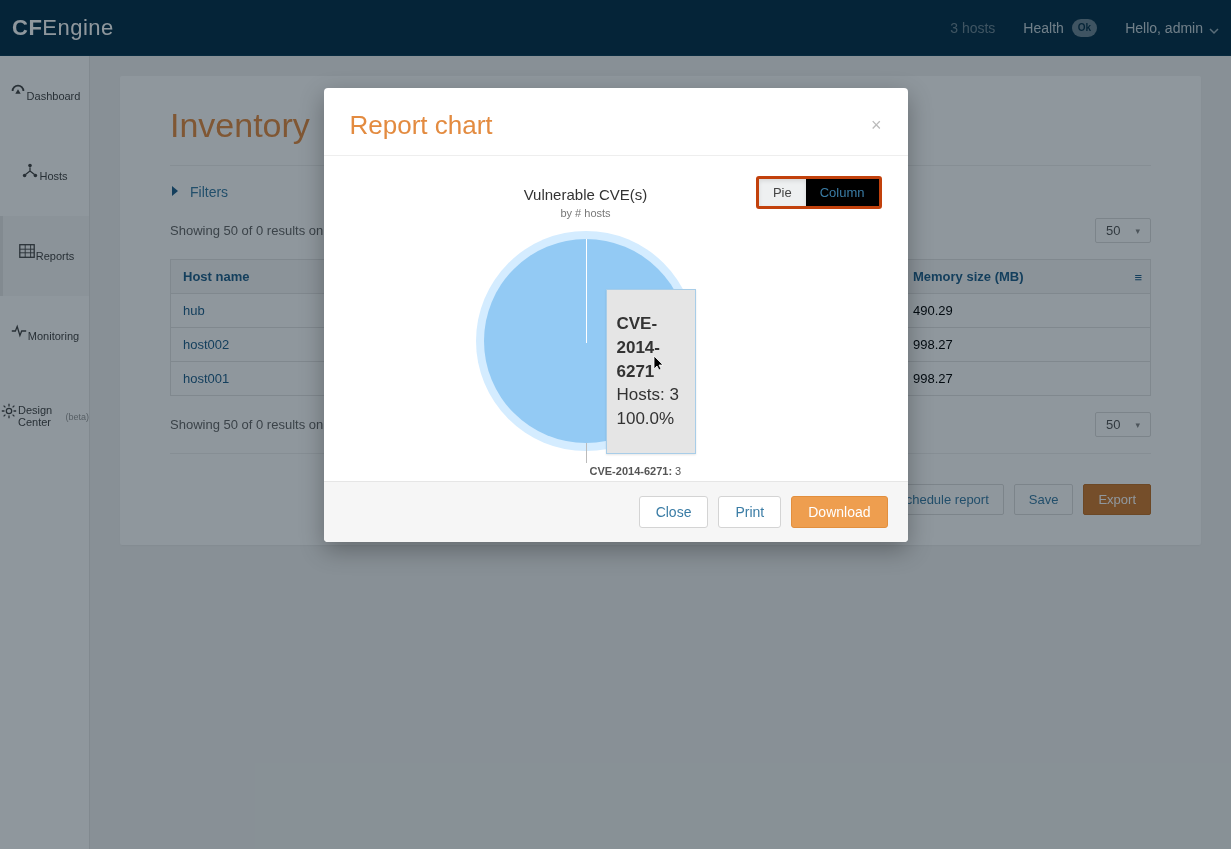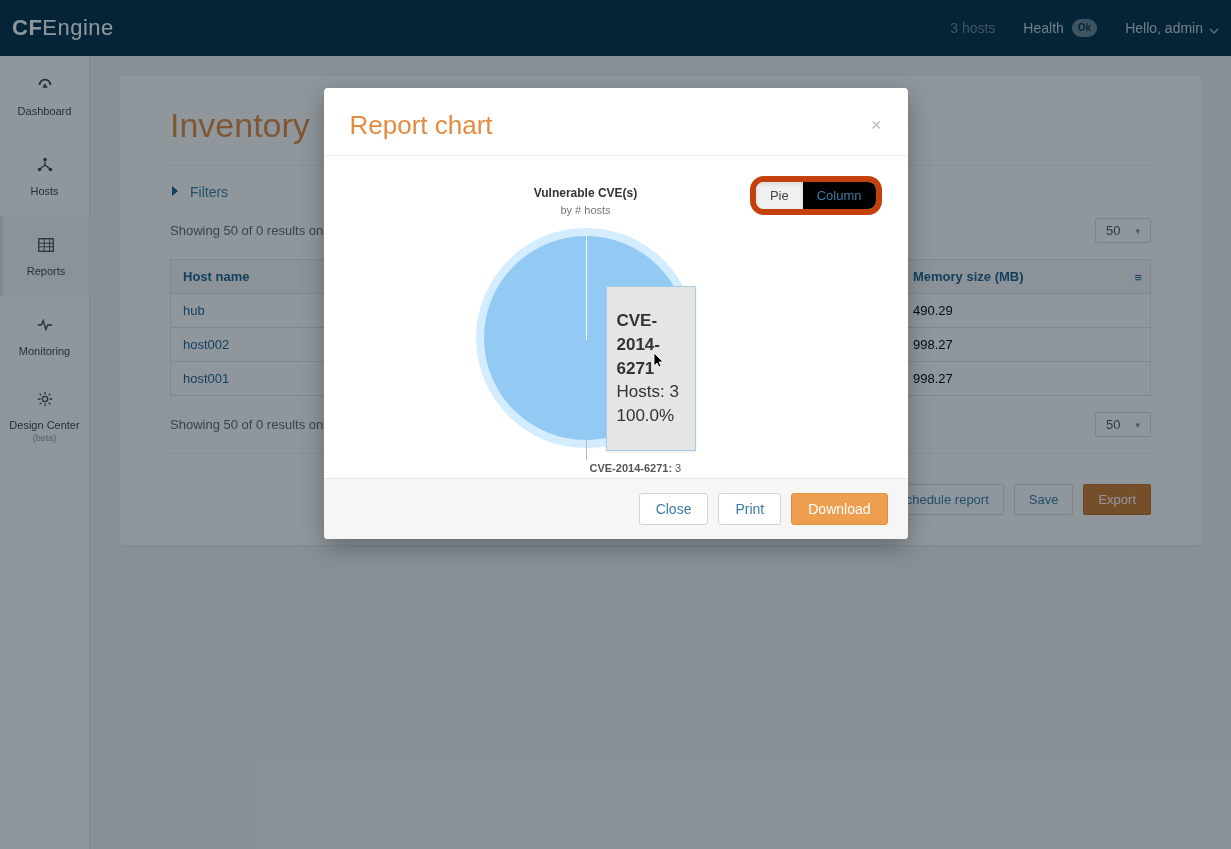--- a/index.html
+++ b/index.html
@@ -11,21 +11,21 @@
 .logo b{font-weight:700}
 .top-nav-right{margin-left:auto;display:flex;align-items:center;gap:28px;font-size:14px}
 .hosts-count{color:#6e8694}
 .health-wrap{display:flex;align-items:center;gap:8px;color:#c7d3da}
 .ok-badge{display:inline-flex;align-items:center;justify-content:center;height:18px;padding:0 6px;border-radius:9px;background:#6e8694;color:#052f47;font-size:10px;font-weight:600}
 .user-menu{display:flex;align-items:center;gap:6px;color:#c7d3da}
 .chev-down{width:10px;height:10px;display:inline-block}
 
 
 .sidebar{position:absolute;left:0;top:56px;bottom:0;width:90px;background:#fff;border-right:1px solid #e6e6e6}
-.side-item{display:flex;flex-direction:column;align-items:center;justify-content:center;height:80px;color:#444;font-size:11px;cursor:pointer}
+.side-item{display:flex;flex-direction:row;align-items:center;justify-content:center;height:80px;color:#444;font-size:11px;cursor:pointer}
 .side-item.active{background:#f7f7f7;border-left:3px solid #e8e8e8}
 .side-item .ic{font-size:18px;margin-bottom:6px;color:#444}
 .side-item .sub{font-size:9px;color:#999;margin-top:2px}
 
 
 .main{position:absolute;left:90px;right:0;top:56px;bottom:0;background:#f3f3f3;padding:20px 30px}
 .panel{background:#fff;padding:30px 50px;border-radius:2px;box-shadow:0 1px 2px rgba(0,0,0,0.04)}
 h1.page-title{font-size:34px;font-weight:400;color:#e38b40;margin-bottom:20px}
 .hr{height:1px;background:#eee;margin:12px 0}
 .filters-row{display:flex;align-items:center;gap:10px;color:#3a7ca5;font-size:14px;margin:18px 0;cursor:pointer}
@@ -41,25 +41,25 @@
 .btn{border:1px solid #ddd;background:#fff;padding:7px 14px;border-radius:2px;font-size:13px;color:#3a7ca5;cursor:pointer}
 .btn.primary{background:#d07a2e;color:#fff;border-color:#c06f27}
 
 
 .overlay{position:absolute;inset:0;background:rgba(6,25,37,0.45);display:flex;align-items:flex-start;justify-content:center;padding-top:88px}
 .modal{width:584px;background:#fff;border-radius:4px;box-shadow:0 8px 24px rgba(0,0,0,0.3);overflow:hidden}
 .modal-head{display:flex;align-items:center;justify-content:space-between;padding:22px 26px 14px 26px;border-bottom:1px solid #eee}
 .modal-title{font-size:26px;font-weight:400;color:#e38b40}
 .modal-close{color:#bbb;font-size:18px;cursor:pointer;background:none;border:none}
 .modal-body{padding:20px 26px 30px 26px;position:relative}
-.chart-toggle{position:absolute;right:26px;top:20px;display:flex;border:6px solid #c2410c;border-radius:14px;overflow:hidden}
+.chart-toggle{position:absolute;right:26px;top:20px;display:flex;border:3px solid #c2410c;border-radius:3px;overflow:hidden}
 .chart-toggle button{border:none;background:#000000;padding:6px 14px;font-size:13px;cursor:pointer;color:#3a7ca5}
 .chart-toggle button.active{background:#eef0f1;box-shadow:inset 0 2px 4px rgba(0,0,0,0.1);color:#444}
 .chart-wrap{display:flex;flex-direction:column;align-items:center;margin-top:10px;margin-left:-60px}
-.chart-title{font-size:12px;color:#333;font-weight:700}
+.chart-title{font-size:15px;color:#333;font-weight:400}
 .chart-sub{font-size:11px;color:#777;margin-top:4px;margin-bottom:12px}
 .pie{position:relative;width:220px;height:220px}
 .pie-outer{position:absolute;inset:0;border-radius:50%;background:#d4ecff}
 .pie-slice{position:absolute;inset:8px;border-radius:50%;background:#93caf4}
 .pie-line{position:absolute;left:50%;top:8px;width:1px;height:104px;background:#fff}
 .tooltip{position:absolute;left:130px;top:58px;background:#e5e5e5;border:1px solid #a8cde8;padding:22px 10px;font-size:17px;color:#333;line-height:1.4;box-shadow:0 1px 2px rgba(0,0,0,0.1)}
 .tooltip .tt-title{font-weight:700;color:#333}
 .leader-line{position:absolute;left:50%;top:212px;width:1px;height:20px;background:#bbb}
 .pie-label{position:absolute;left:50%;top:234px;font-size:11px;color:#555;white-space:nowrap;transform:translateX(4px)}
 .pie-label b{font-weight:600}

